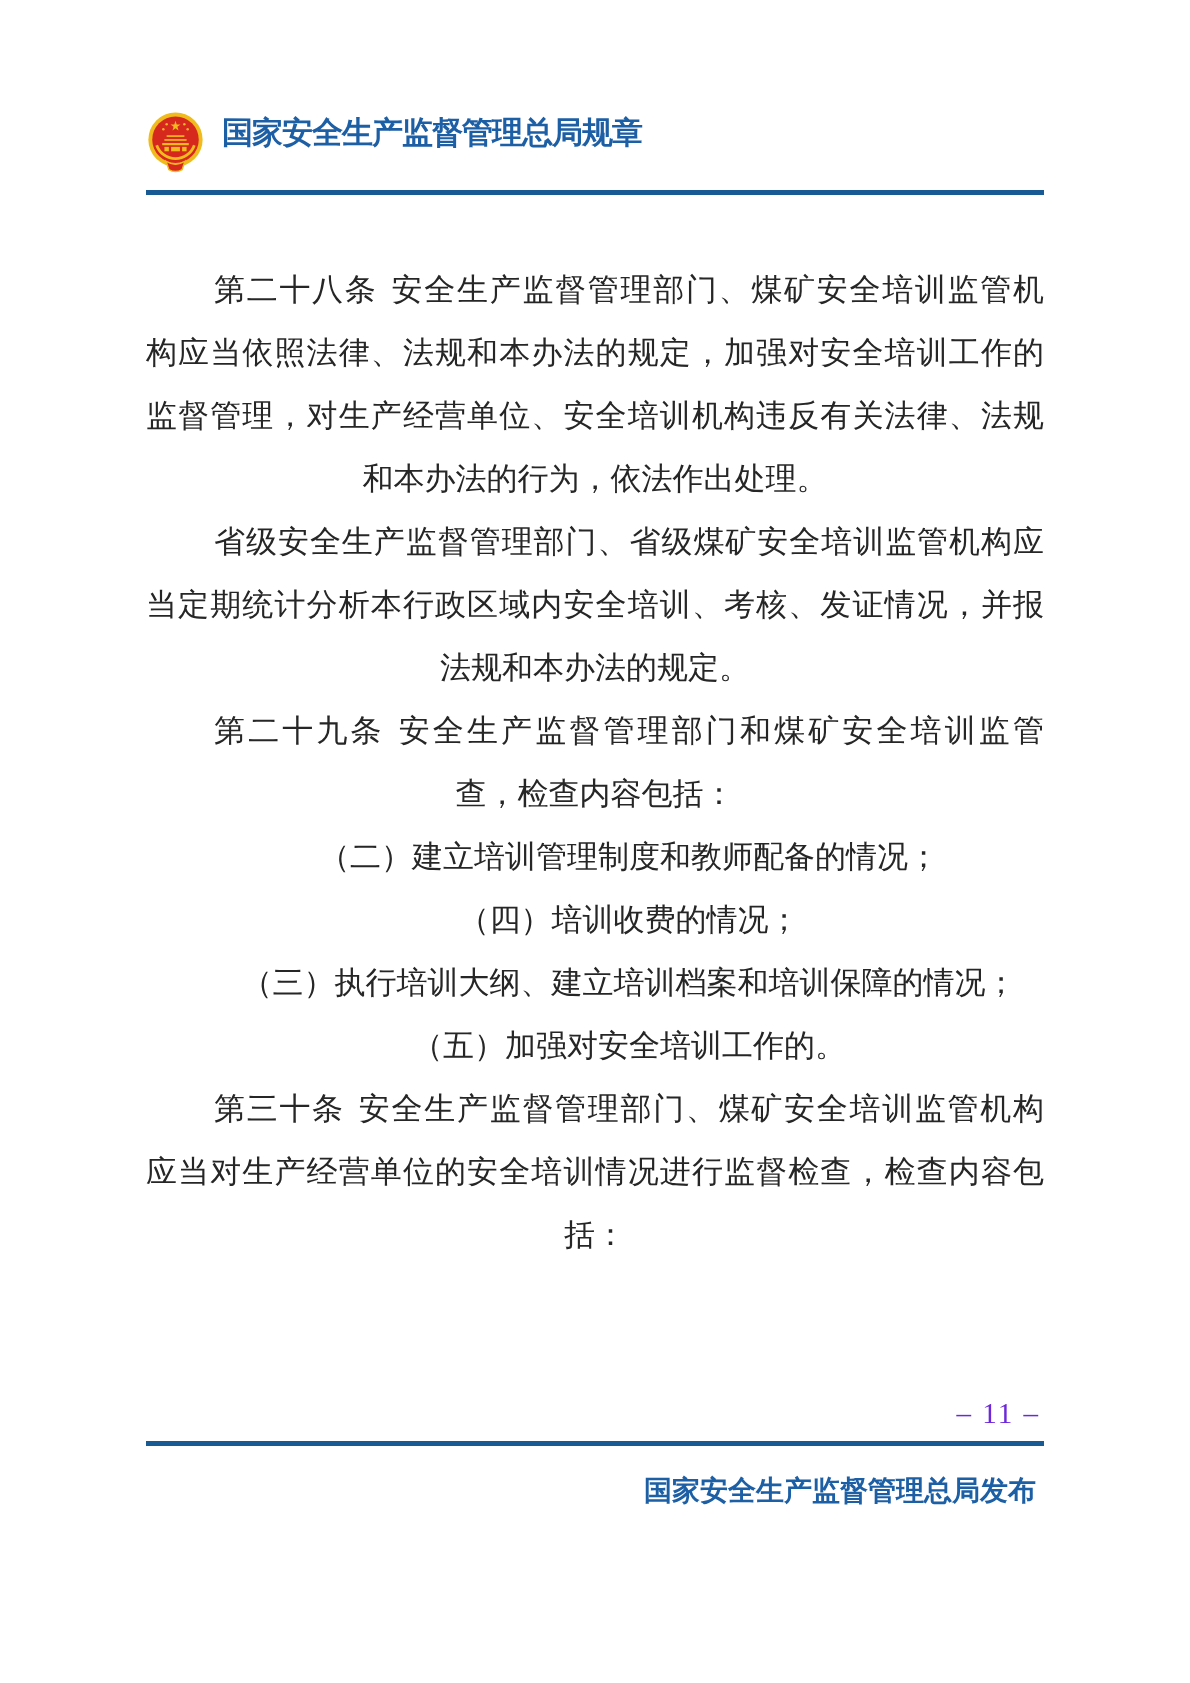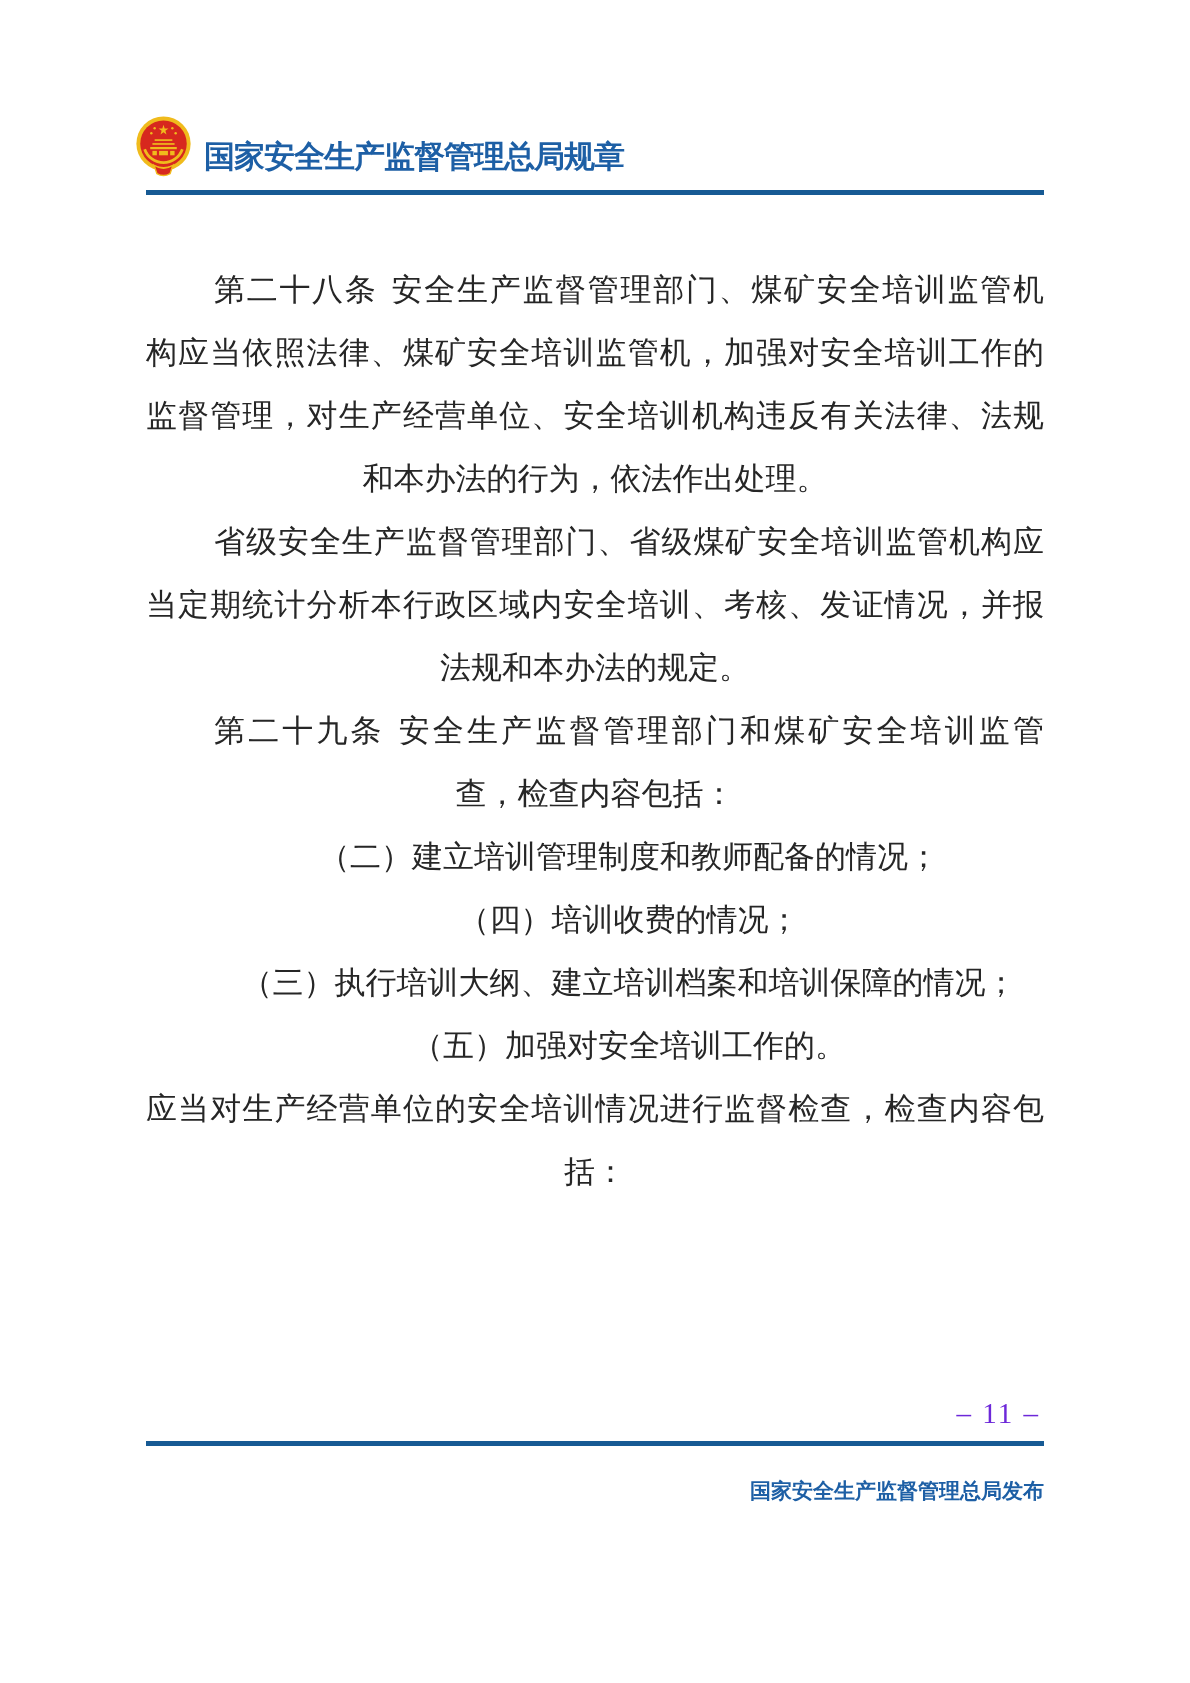--- a/index.html
+++ b/index.html
@@ -18,26 +18,26 @@
     font-family: "Liberation Serif", serif;
     overflow: hidden;
   }
   .page {
     position: absolute;
     inset: 0;
     background: #ffffff;
   }
   .doc-header {
     position: absolute;
-    left: 135px;
+    left: 147px;
     top: 112px;
     height: 66px;
     display: flex;
-    align-items: flex-end;
-    gap: 12px;
+    align-items: flex-start;
+    gap: 18px;
   }
   .emblem {
     width: 57px;
     height: 62px;
     display: inline-block;
     flex: 0 0 auto;
   }
   .emblem svg { width: 100%; height: 100%; display: block; }
   .doc-title {
     font-family: "Liberation Sans", sans-serif;
@@ -87,25 +87,25 @@
     right: 150px;
     height: 34px;
     line-height: 34px;
     font-size: 29px;
     letter-spacing: 2px;
     color: #6d28d9;
   }
   .footer-publisher {
     position: absolute;
     top: 1473px;
-    right: 146px;
+    right: 154px;
     height: 36px;
     line-height: 36px;
     font-family: "Liberation Sans", sans-serif;
-    font-size: 21px;
+    font-size: 28px;
     font-weight: 700;
     color: var(--accent-blue);
     white-space: nowrap;
   }
 </style>
 </head>
 <body>
 
 <div class="page">
 
@@ -129,32 +129,33 @@
         <path d="M33,89 Q50,100 67,89 L62,104 Q50,111 38,104 Z" fill="#d7281e" stroke="#f0bb1c" stroke-width="2.5"></path>
       </svg>
     </span>
     <h1 class="doc-title">国家安全生产监督管理总局规章</h1>
   </header>
 
   <div class="rule header-rule"></div>
 
   <main class="doc-body" id="doc-body">
       <div class="doc-line indent fill"><span class="article-no">第二十八条</span><span>安全生产监督管理部门、煤矿安全培训监管机</span></div>
-      <div class="doc-line fill"><span>构应当依照法律、煤矿安全培训监管机，加强对安全培训工作的</span></div>
+      <div class="doc-line fill"><span>构应当依照法律、法规和本办法的规定，加强对安全培训工作的</span></div>
       <div class="doc-line fill"><span>监督管理，对生产经营单位、安全培训机构违反有关法律、法规</span></div>
       <div class="doc-line"><span>和本办法的行为，依法作出处理。</span></div>
       <div class="doc-line indent fill"><span>省级安全生产监督管理部门、省级煤矿安全培训监管机构应</span></div>
       <div class="doc-line fill"><span>当定期统计分析本行政区域内安全培训、考核、发证情况，并报</span></div>
       <div class="doc-line"><span>法规和本办法的规定。</span></div>
       <div class="doc-line indent fill"><span class="article-no">第二十九条</span><span>安全生产监督管理部门和煤矿安全培训监管</span></div>
       <div class="doc-line"><span>查，检查内容包括：</span></div>
       <div class="doc-line indent"><span>（二）建立培训管理制度和教师配备的情况；</span></div>
       <div class="doc-line indent"><span>（四）培训收费的情况；</span></div>
       <div class="doc-line indent"><span>（三）执行培训大纲、建立培训档案和培训保障的情况；</span></div>
       <div class="doc-line indent"><span>（五）加强对安全培训工作的。</span></div>
+      <div class="doc-line indent fill"><span class="article-no">第三十条</span><span>安全生产监督管理部门、煤矿安全培训监管机构</span></div>
       <div class="doc-line fill"><span>应当对生产经营单位的安全培训情况进行监督检查，检查内容包</span></div>
       <div class="doc-line"><span>括：</span></div>
     </main>
 
   <div class="page-number">– 11 –</div>
 
   <div class="rule footer-rule"></div>
 
   <div class="footer-publisher">国家安全生产监督管理总局发布</div>
 

